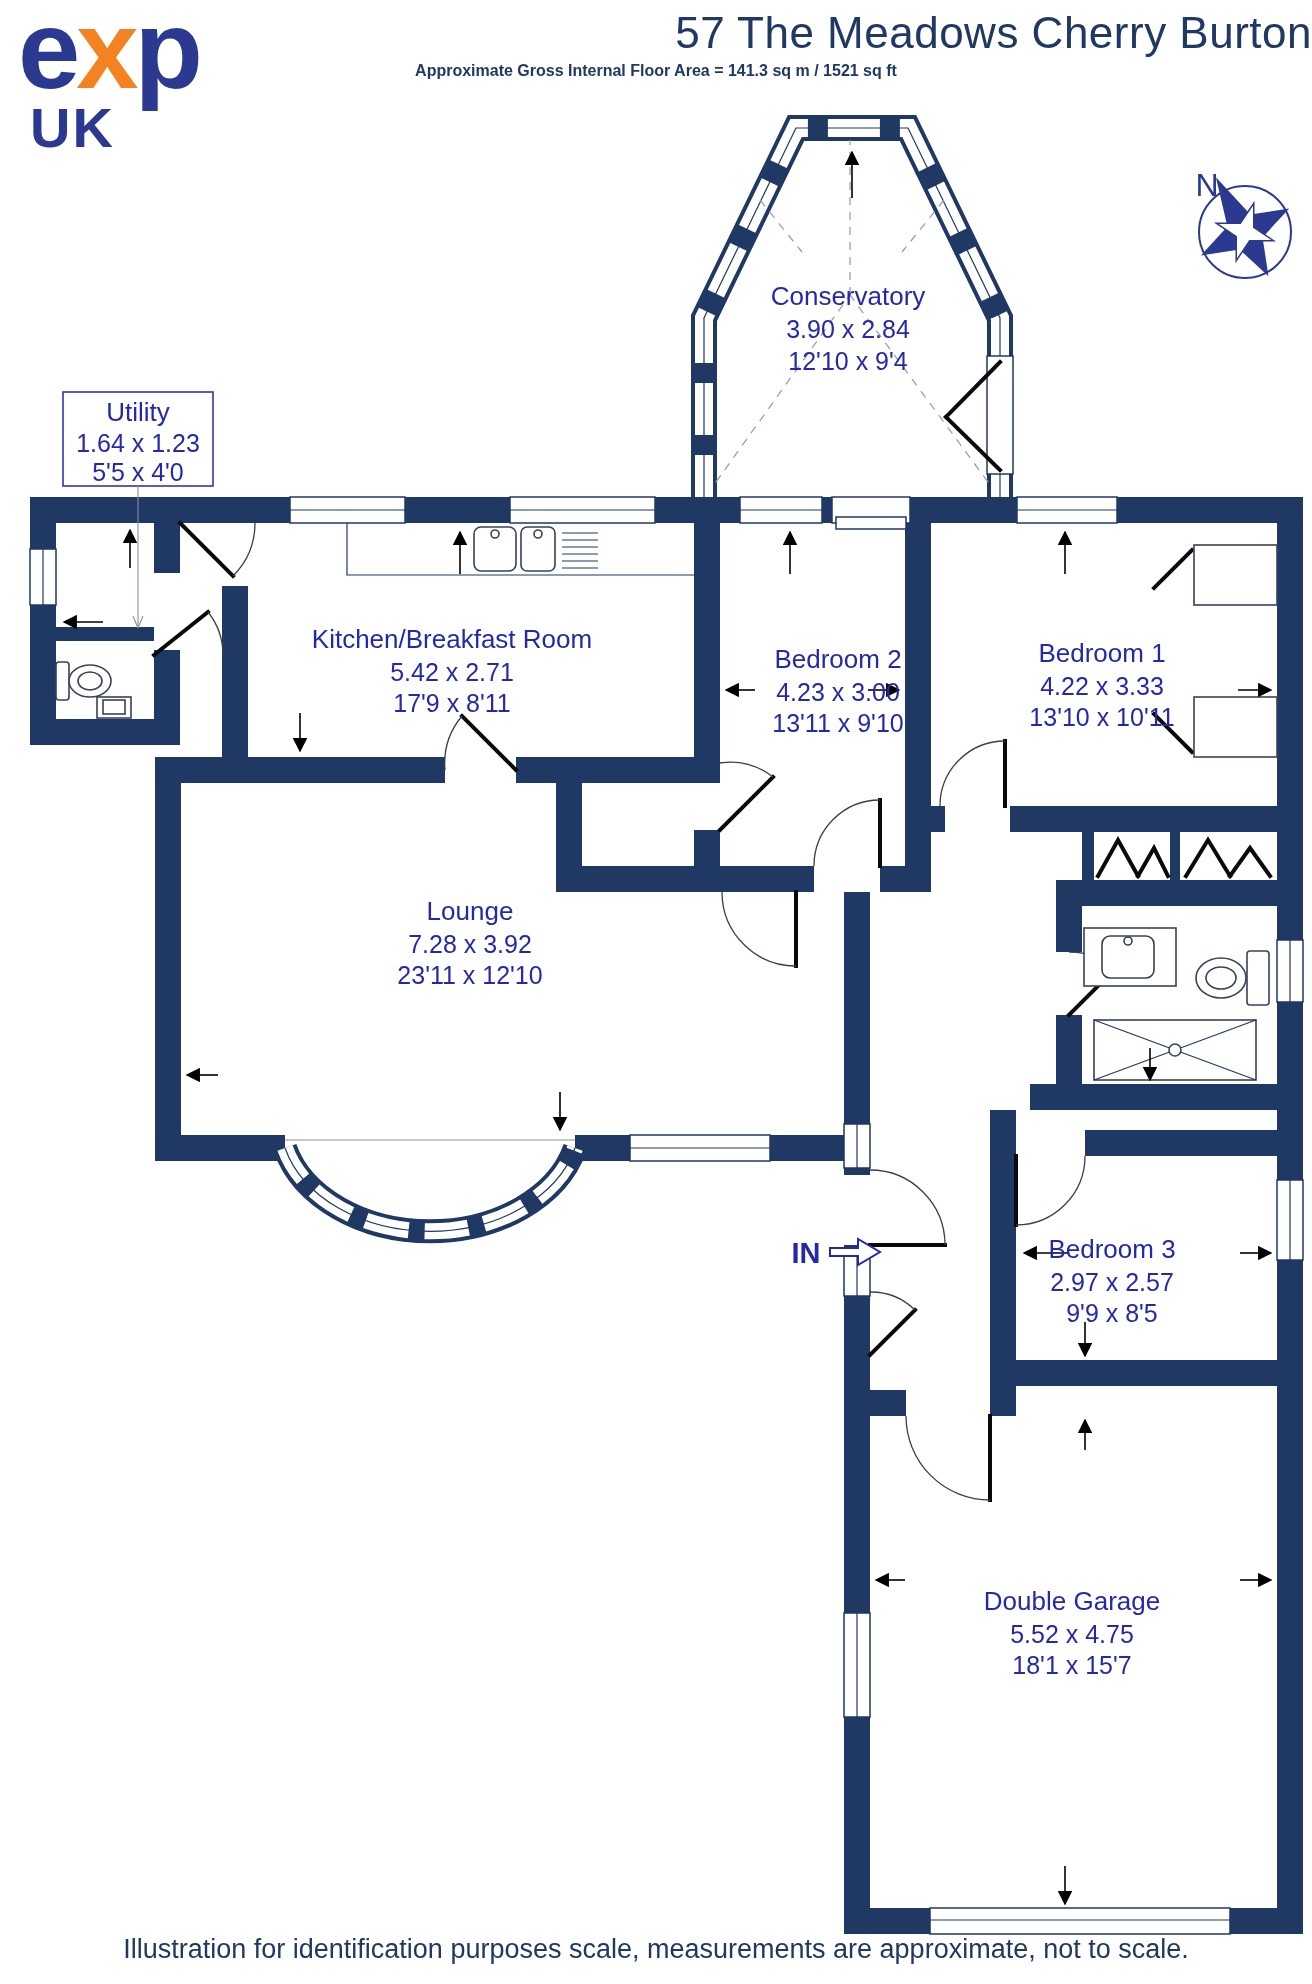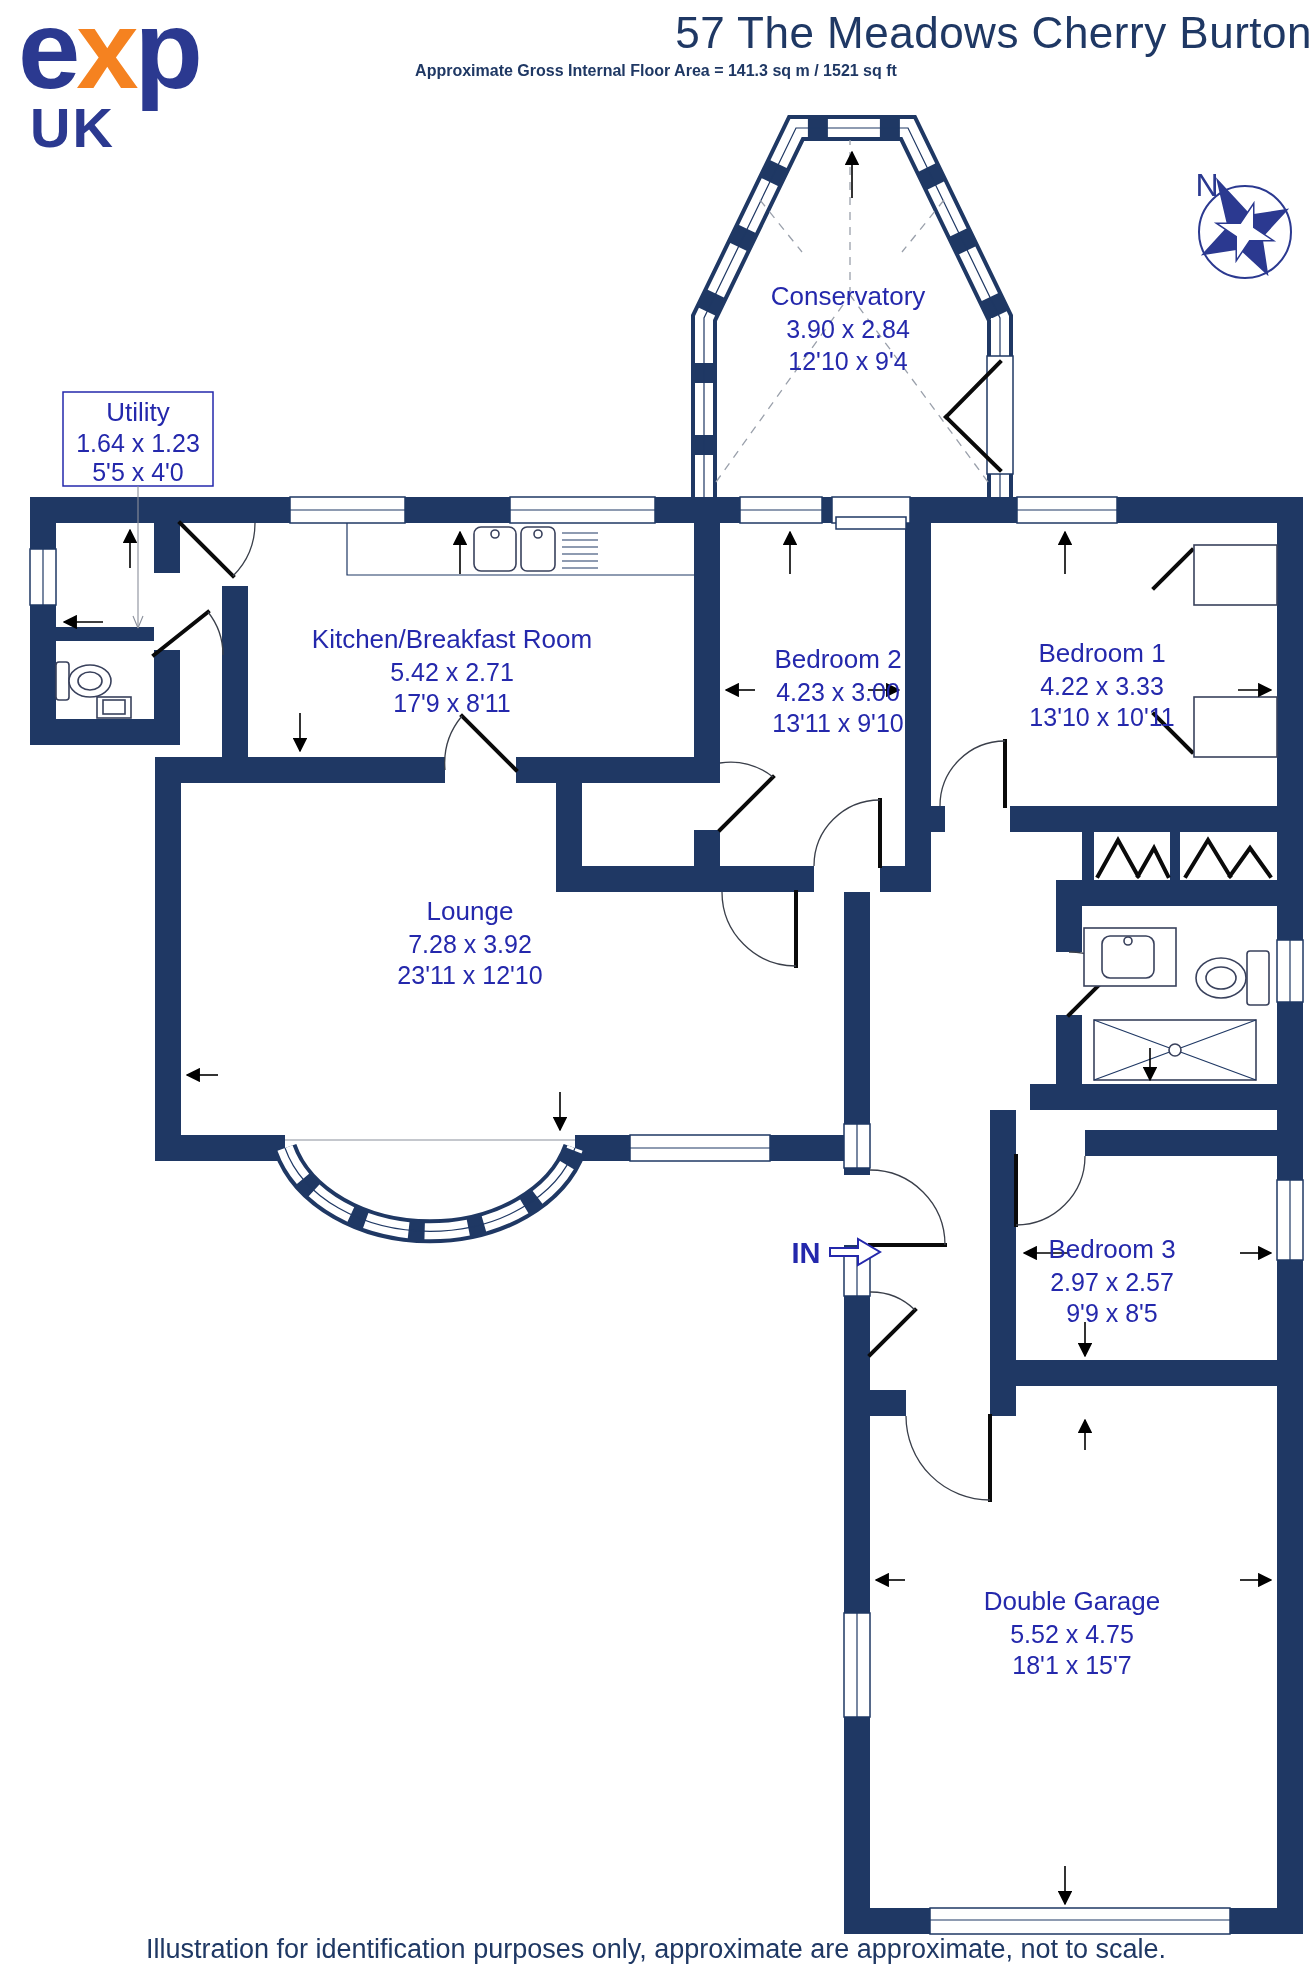--- a/index.html
+++ b/index.html
@@ -328,14 +328,14 @@
       <text class="rdim" x="1112" y="1291">2.97 x 2.57</text>
       <text class="rdim" x="1112" y="1322">9'9 x 8'5</text>
     </g>
     <g>
       <text class="rname" x="1072" y="1610">Double Garage</text>
       <text class="rdim" x="1072" y="1643">5.52 x 4.75</text>
       <text class="rdim" x="1072" y="1674">18'1 x 15'7</text>
     </g>
   </svg>
 
-  <div class="footer">Illustration for identification purposes only, approximate are approximate, not to scale.</div>
+  <div class="footer">Illustration for identification purposes scale, measurements are approximate, not to scale.</div>
 </div>
 
 </body></html>

